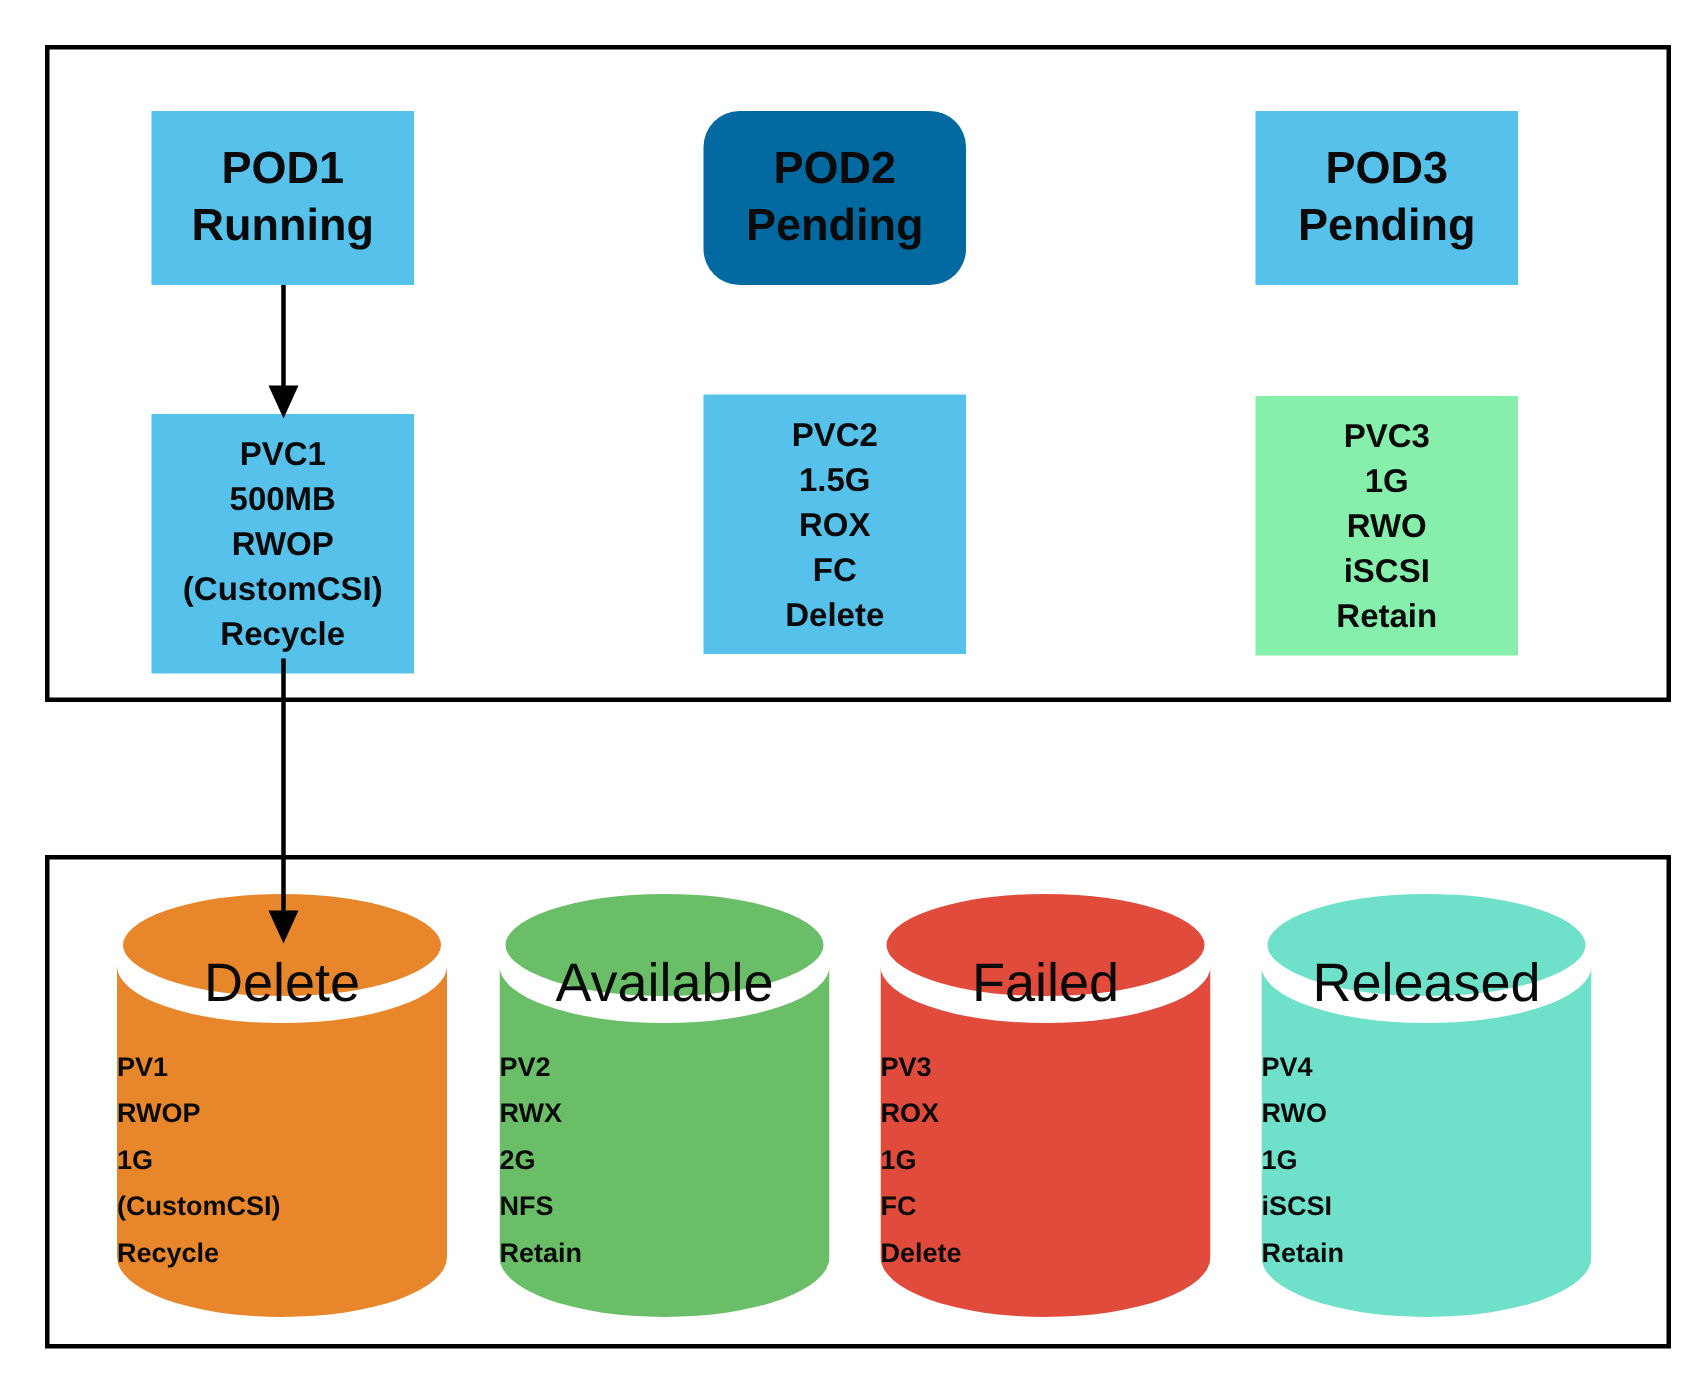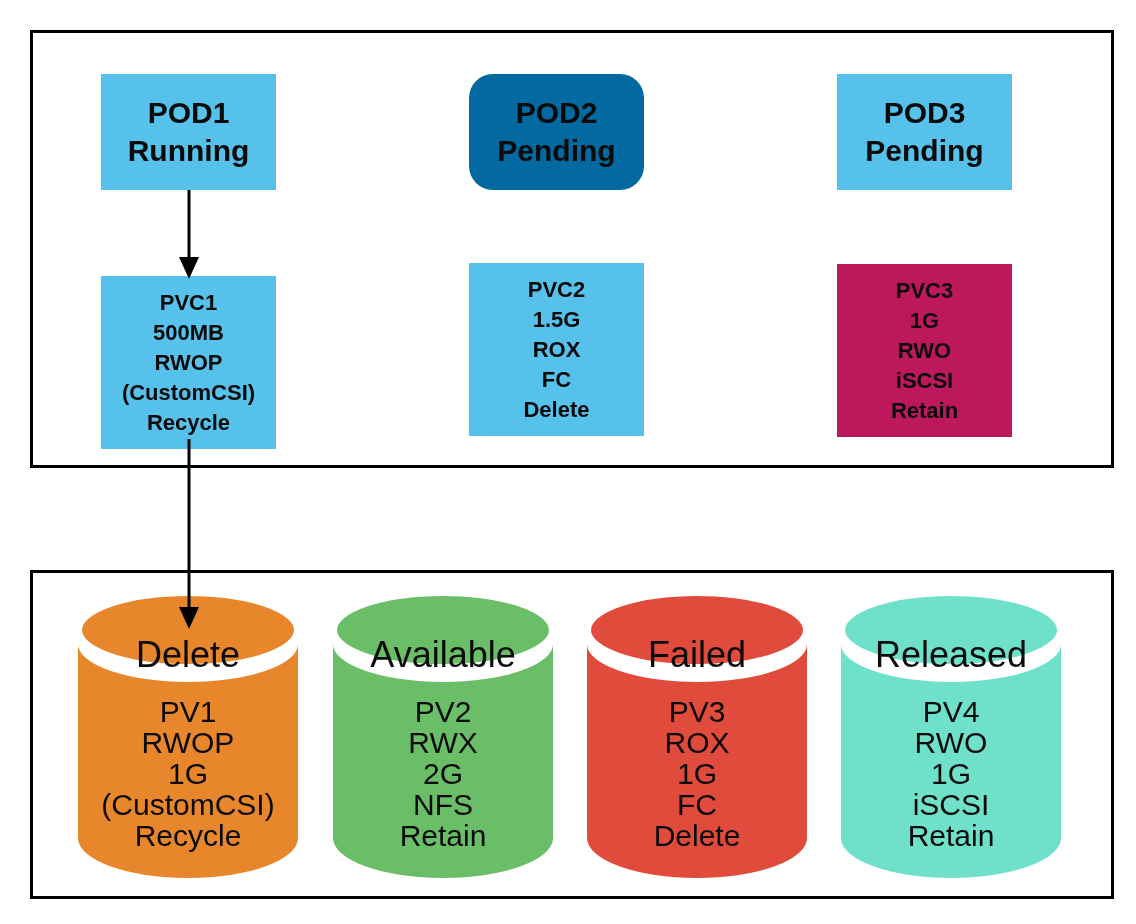--- a/index.html
+++ b/index.html
@@ -53,22 +53,22 @@
   .cyl-available{left:333px;top:592px;}
   .cyl-failed{left:587px;top:592px;}
   .cyl-released{left:841px;top:592px;}
   .cyl-title{
     position:absolute;left:0;top:42px;width:100%;
     text-align:center;
     font-size:36px;font-weight:400;
   }
   .cyl-lines{
     position:absolute;left:0;top:104px;width:100%;
-    text-align:center;
-    font-size:30px;font-weight:normal;line-height:31px;
+    text-align:left;
+    font-size:18px;font-weight:bold;line-height:31px;
   }
   .arrow-overlay{
     position:absolute;left:0;top:0;
     pointer-events:none;
   }
 </style>
 </head>
 <body>
 
 <div class="canvas">
@@ -95,21 +95,21 @@
     <div>(CustomCSI)</div>
     <div>Recycle</div>
   </div>
   <div class="node pvc pvc2" style="background-color: rgb(86, 193, 235);">
     <div>PVC2</div>
     <div>1.5G</div>
     <div>ROX</div>
     <div>FC</div>
     <div>Delete</div>
   </div>
-  <div class="node pvc pvc3" style="background-color: #be185d;">
+  <div class="node pvc pvc3" style="background-color: #86efac;">
     <div>PVC3</div>
     <div>1G</div>
     <div>RWO</div>
     <div>iSCSI</div>
     <div>Retain</div>
   </div>
 
   <div class="outer-box box-bottom"></div>
 
   <div class="cyl cyl-bound">

